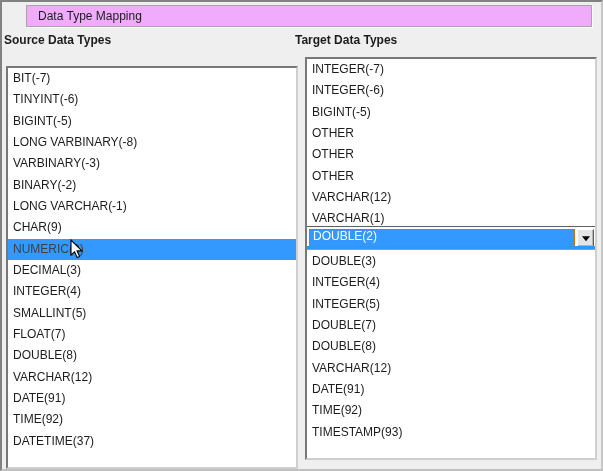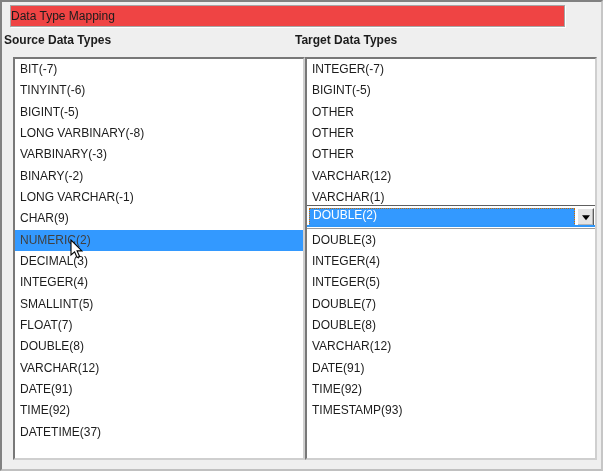--- a/index.html
+++ b/index.html
@@ -8,37 +8,37 @@
     font-family:"Liberation Sans","DejaVu Sans",sans-serif;
     font-size:12px;color:#1c1c1c;background:#efefef;
     -webkit-font-smoothing:none;
   }
   .window{
     position:absolute;inset:0;
     border:2px solid;border-color:#818181 #c6c6c6 #c0c0c0 #818181;
     background:#efefef;box-sizing:border-box;
   }
   .headerbox{
-    position:absolute;left:8px;top:3px;width:553px;height:20px;
+    position:absolute;left:24px;top:3px;width:553px;height:20px;
     border:1px solid #a6a6a6;box-shadow:1px 1px 0 #ffffff;
-    background:#ef4444;line-height:20px;padding-left:0;
+    background:#f0abfc;line-height:20px;padding-left:11px;
     white-space:nowrap;
   }
   .panel-label{
     position:absolute;top:31px;white-space:nowrap;font-weight:bold;
   }
   .label-source{left:2px;}
   .label-target{left:293px;}
   .listbox{
     position:absolute;top:55px;width:288px;height:399px;
     background:#ffffff;
     border:2px solid;border-color:#787878 #cfcfcf #cfcfcf #787878;
     box-sizing:content-box;overflow:hidden;
   }
-  .list-source{left:11px;}
+  .list-source{left:4px;margin-top:9px;}
   .list-target{left:303px;}
   .row{
     height:21.33px;line-height:21.33px;padding-left:5px;
     white-space:nowrap;overflow:hidden;
   }
   .row.selected{background:#3399ff;color:#404040;}
   .combo-row{position:relative;height:21.33px;}
   .combo{
     position:absolute;left:-2px;right:-2px;top:-3.5px;height:24px;
     background:#ffffff;box-sizing:border-box;
@@ -97,20 +97,21 @@
     <div class="row">FLOAT(7)</div>
     <div class="row">DOUBLE(8)</div>
     <div class="row">VARCHAR(12)</div>
     <div class="row">DATE(91)</div>
     <div class="row">TIME(92)</div>
     <div class="row">DATETIME(37)</div>
   </div>
 
   <div class="listbox list-target">
     <div class="row">INTEGER(-7)</div>
+    <div class="row">INTEGER(-6)</div>
     <div class="row">BIGINT(-5)</div>
     <div class="row">OTHER</div>
     <div class="row">OTHER</div>
     <div class="row">OTHER</div>
     <div class="row">VARCHAR(12)</div>
     <div class="row">VARCHAR(1)</div>
     <div class="combo-row">
       <div class="combo">
         <div class="combo-sel">DOUBLE(2)</div>
         <div class="combo-btn">

